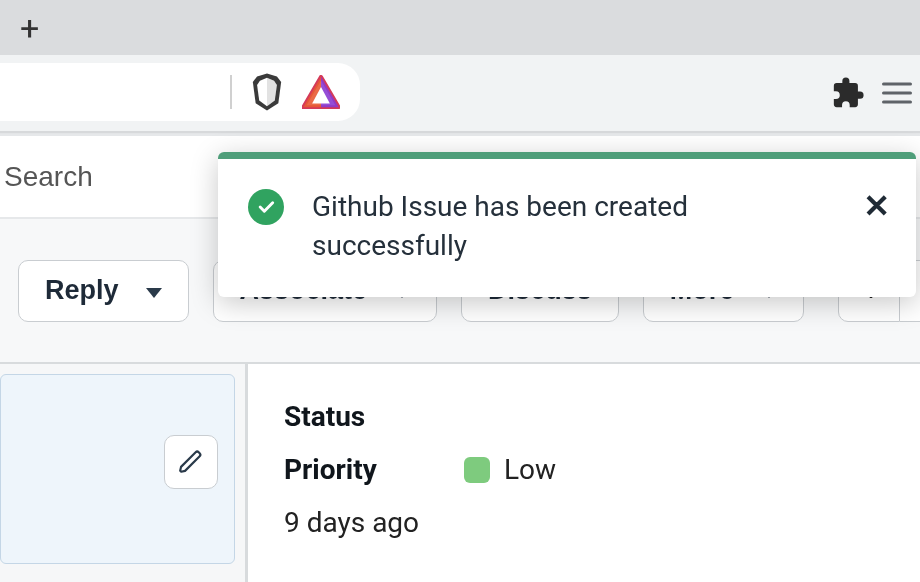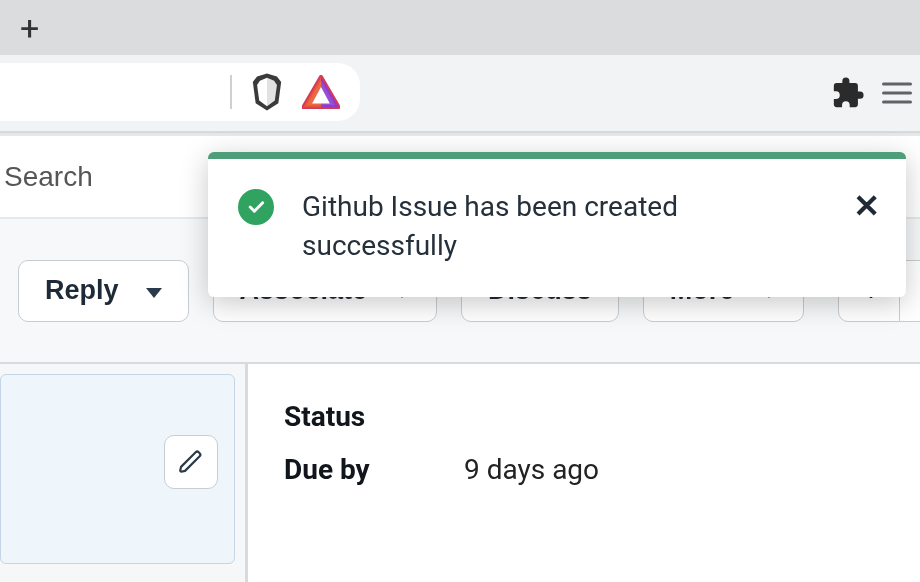--- a/index.html
+++ b/index.html
@@ -209,21 +209,21 @@
   .priority-dot {
     width: 26px;
     height: 26px;
     background: #7ecb7e;
     border-radius: 6px;
   }
   
   .toast {
     position: absolute;
     top: 152px;
-    left: 208px;
+    left: 218px;
     width: 698px;
     background: #fff;
     border-radius: 6px;
     box-shadow: 0 6px 28px rgba(0,0,0,0.22);
     overflow: hidden;
     z-index: 50;
   }
   .toast-bar {
     height: 7px;
     background: #4f9e7a;
@@ -340,21 +340,27 @@
             <path fill="none" stroke="#2a3a4a" stroke-width="2" stroke-linecap="round" stroke-linejoin="round" d="M3 21l3.5-.8L20 6.7a2 2 0 0 0 0-2.8l-.9-.9a2 2 0 0 0-2.8 0L2.8 16.5 2 20z"></path>
           </svg>
         </div>
       </div>
     </div>
     <div class="right-panel">
       <div class="field-row">
         <span class="field-label">Status</span>
       </div>
       <div class="field-row">
-        <span class="field-label">Due by</span>
+        <span class="field-label">Priority</span>
+        <span class="field-value">
+          <span class="priority-dot"></span>
+          <span>Low</span>
+        </span>
+      </div>
+      <div class="field-row">
         <span class="field-value">9 days ago</span>
       </div>
     </div>
   </div>
 
 </div>
 
 <div class="toast">
   <div class="toast-bar"></div>
   <div class="toast-body">

